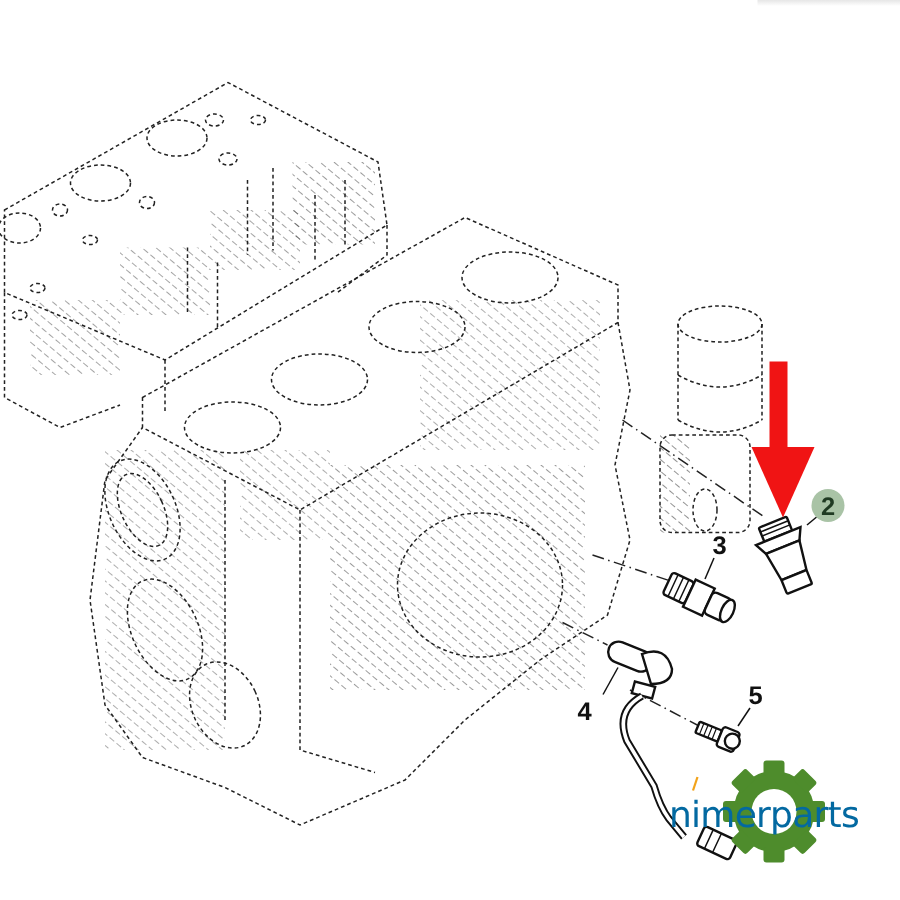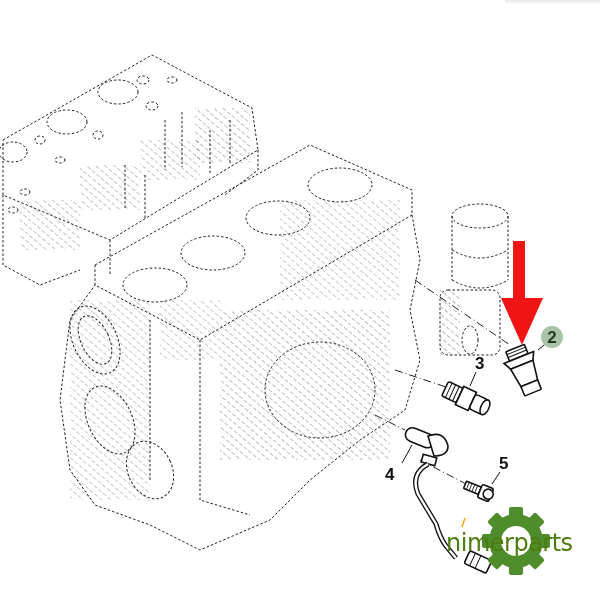--- a/index.html
+++ b/index.html
@@ -1,20 +1,20 @@
 <!DOCTYPE html>
 <html><head>
   <meta charset="utf-8">
   <style>
     html, body { margin: 0; padding: 0; background: #ffffff; }
     body { width: 600px; height: 600px; position: relative; overflow: hidden; font-family: "Liberation Sans", sans-serif; }
     #stage { position: absolute; left: 0; top: 0; width: 600px; height: 600px; }
     .callout { position: absolute; font-family: "Liberation Sans", sans-serif; font-weight: bold; font-size: 17px; color: #111; line-height: 1; }
     .callout-badge { position: absolute; width: 22px; height: 22px; border-radius: 50%; display: flex; align-items: center; justify-content: center; font-family: "Liberation Sans", sans-serif; font-weight: bold; font-size: 17px; line-height: 1; }
-    .logo-text { position: absolute; font-family: "DejaVu Sans", sans-serif; font-size: 24px; color: #4d7c0f; letter-spacing: -0.5px; line-height: 1; white-space: nowrap; }
+    .logo-text { position: absolute; font-family: "DejaVu Sans", sans-serif; font-size: 24px; color: #0369a1; letter-spacing: -0.5px; line-height: 1; white-space: nowrap; }
     .topbar { position: absolute; left: 505px; top: 0; width: 95px; height: 4px; background: linear-gradient(#e6e6e6, #ffffff); }
   </style>
 </head>
 <body>
 
 <div id="stage">
   <div class="topbar"></div>
 
   <svg width="600" height="600" viewBox="0 0 600 600" style="position:absolute;left:0;top:0">
     <defs>

